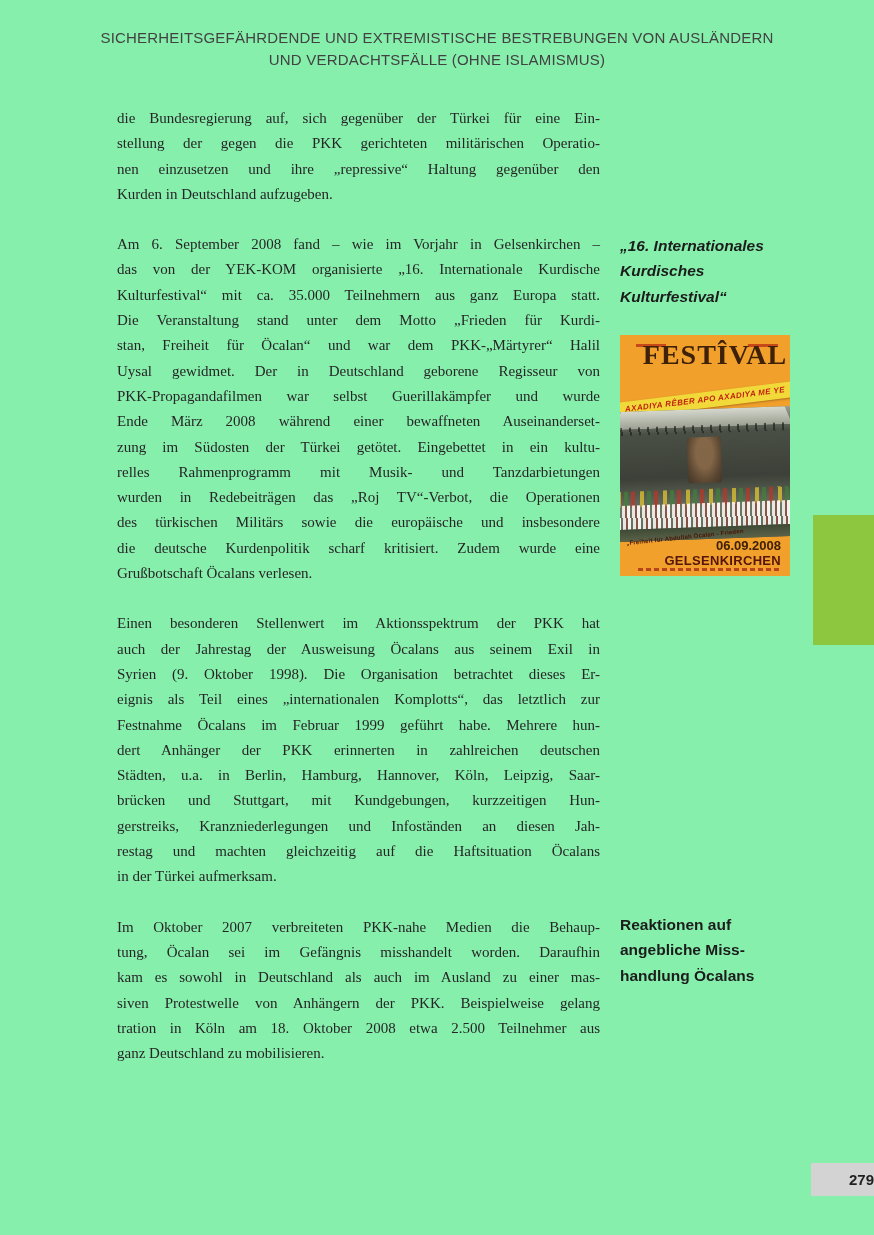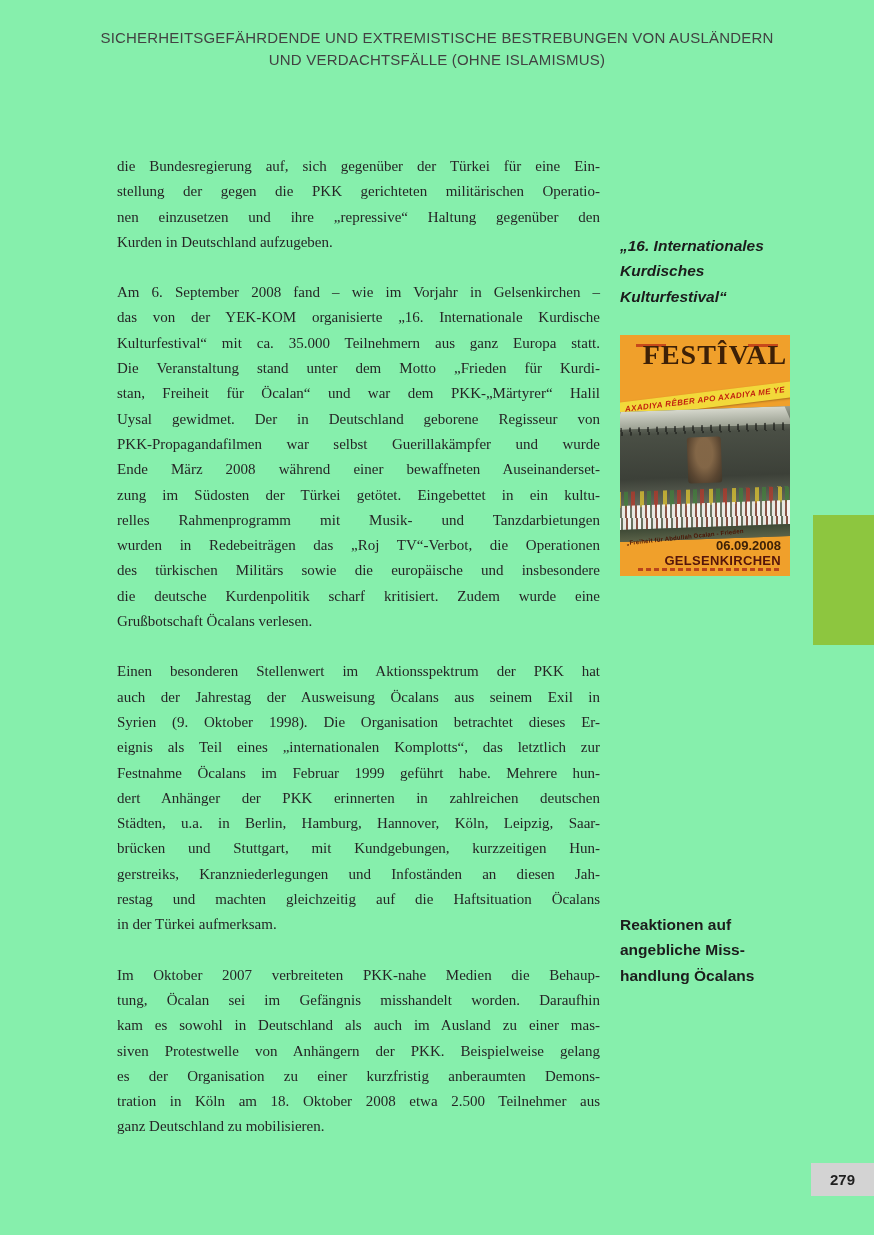--- a/index.html
+++ b/index.html
@@ -24,21 +24,20 @@
     letter-spacing: 0.2px;
     color: #424242;
   }
 
   
   .body-col {
     position: absolute;
     left: 117px; top: 106px; width: 483px;
     font-size: 15px;
     color: #262626;
-    margin-top: 48px;
   }
   .para { margin-bottom: 25px; }
   .tline {
     line-height: 25.3px;
     text-align: justify;
     text-align-last: justify;
     white-space: normal;
   }
   .tline.tlast { text-align-last: left; }
 
@@ -167,21 +166,21 @@
   
   .green-box {
     position: absolute;
     left: 813px; top: 515px; width: 61px; height: 130px;
     background: #8DC63F;
   }
   .pagenum-box {
     position: absolute;
     left: 811px; top: 1163px; width: 63px; height: 33px;
     background: #D3D3D3;
-    text-align: center;
+    text-align: right;
     font-family: "Liberation Sans", sans-serif;
     font-weight: bold;
     font-size: 15px;
     line-height: 33px;
     color: #1f1f1f;
   }
 </style>
 </head>
 <body>
 
@@ -226,21 +225,20 @@
         <div class="tline">brücken und Stuttgart, mit Kundgebungen, kurzzeitigen Hun-</div>
         <div class="tline">gerstreiks, Kranzniederlegungen und Infoständen an diesen Jah-</div>
         <div class="tline">restag und machten gleichzeitig auf die Haftsituation Öcalans</div>
         <div class="tline tlast">in der Türkei aufmerksam.</div>
       </div>
       <div class="para">
         <div class="tline">Im Oktober 2007 verbreiteten PKK-nahe Medien die Behaup-</div>
         <div class="tline">tung, Öcalan sei im Gefängnis misshandelt worden. Daraufhin</div>
         <div class="tline">kam es sowohl in Deutschland als auch im Ausland zu einer mas-</div>
         <div class="tline">siven Protestwelle von Anhängern der PKK. Beispielweise gelang</div>
-        <div class="tline">es der Organisation zu einer kurzfristig anberaumten Demons-</div>
         <div class="tline">tration in Köln am 18. Oktober 2008 etwa 2.500 Teilnehmer aus</div>
         <div class="tline tlast">ganz Deutschland zu mobilisieren.</div>
       </div>
     </div>
 
   <div class="note note-1">
       <div>„16. Internationales</div>
       <div>Kurdisches</div>
       <div>Kulturfestival“</div>
     </div>

